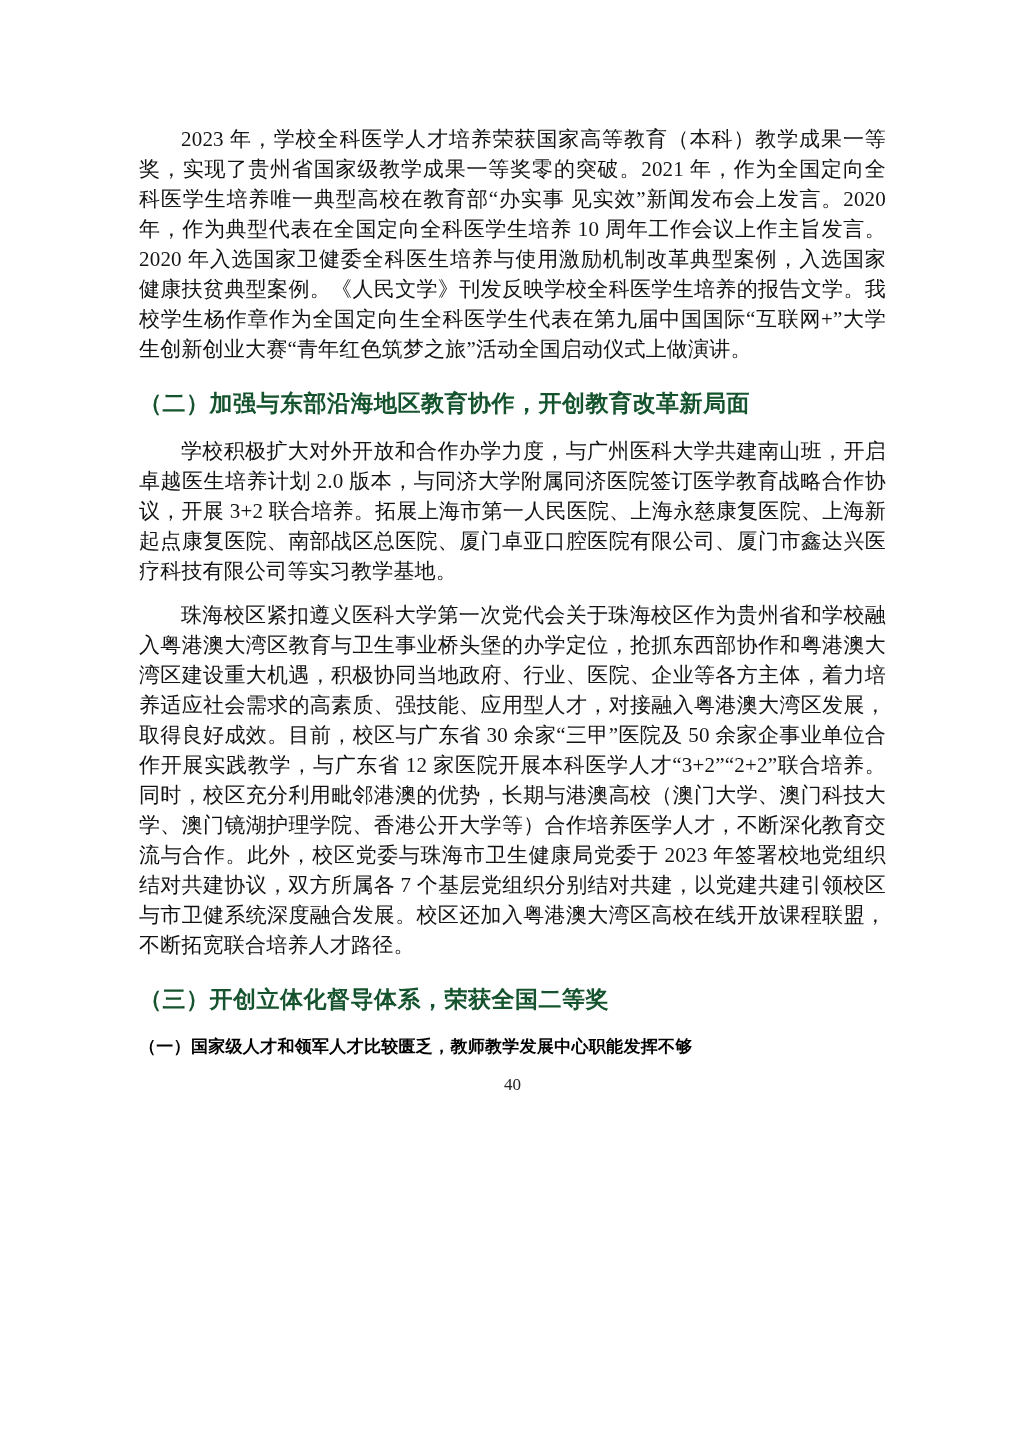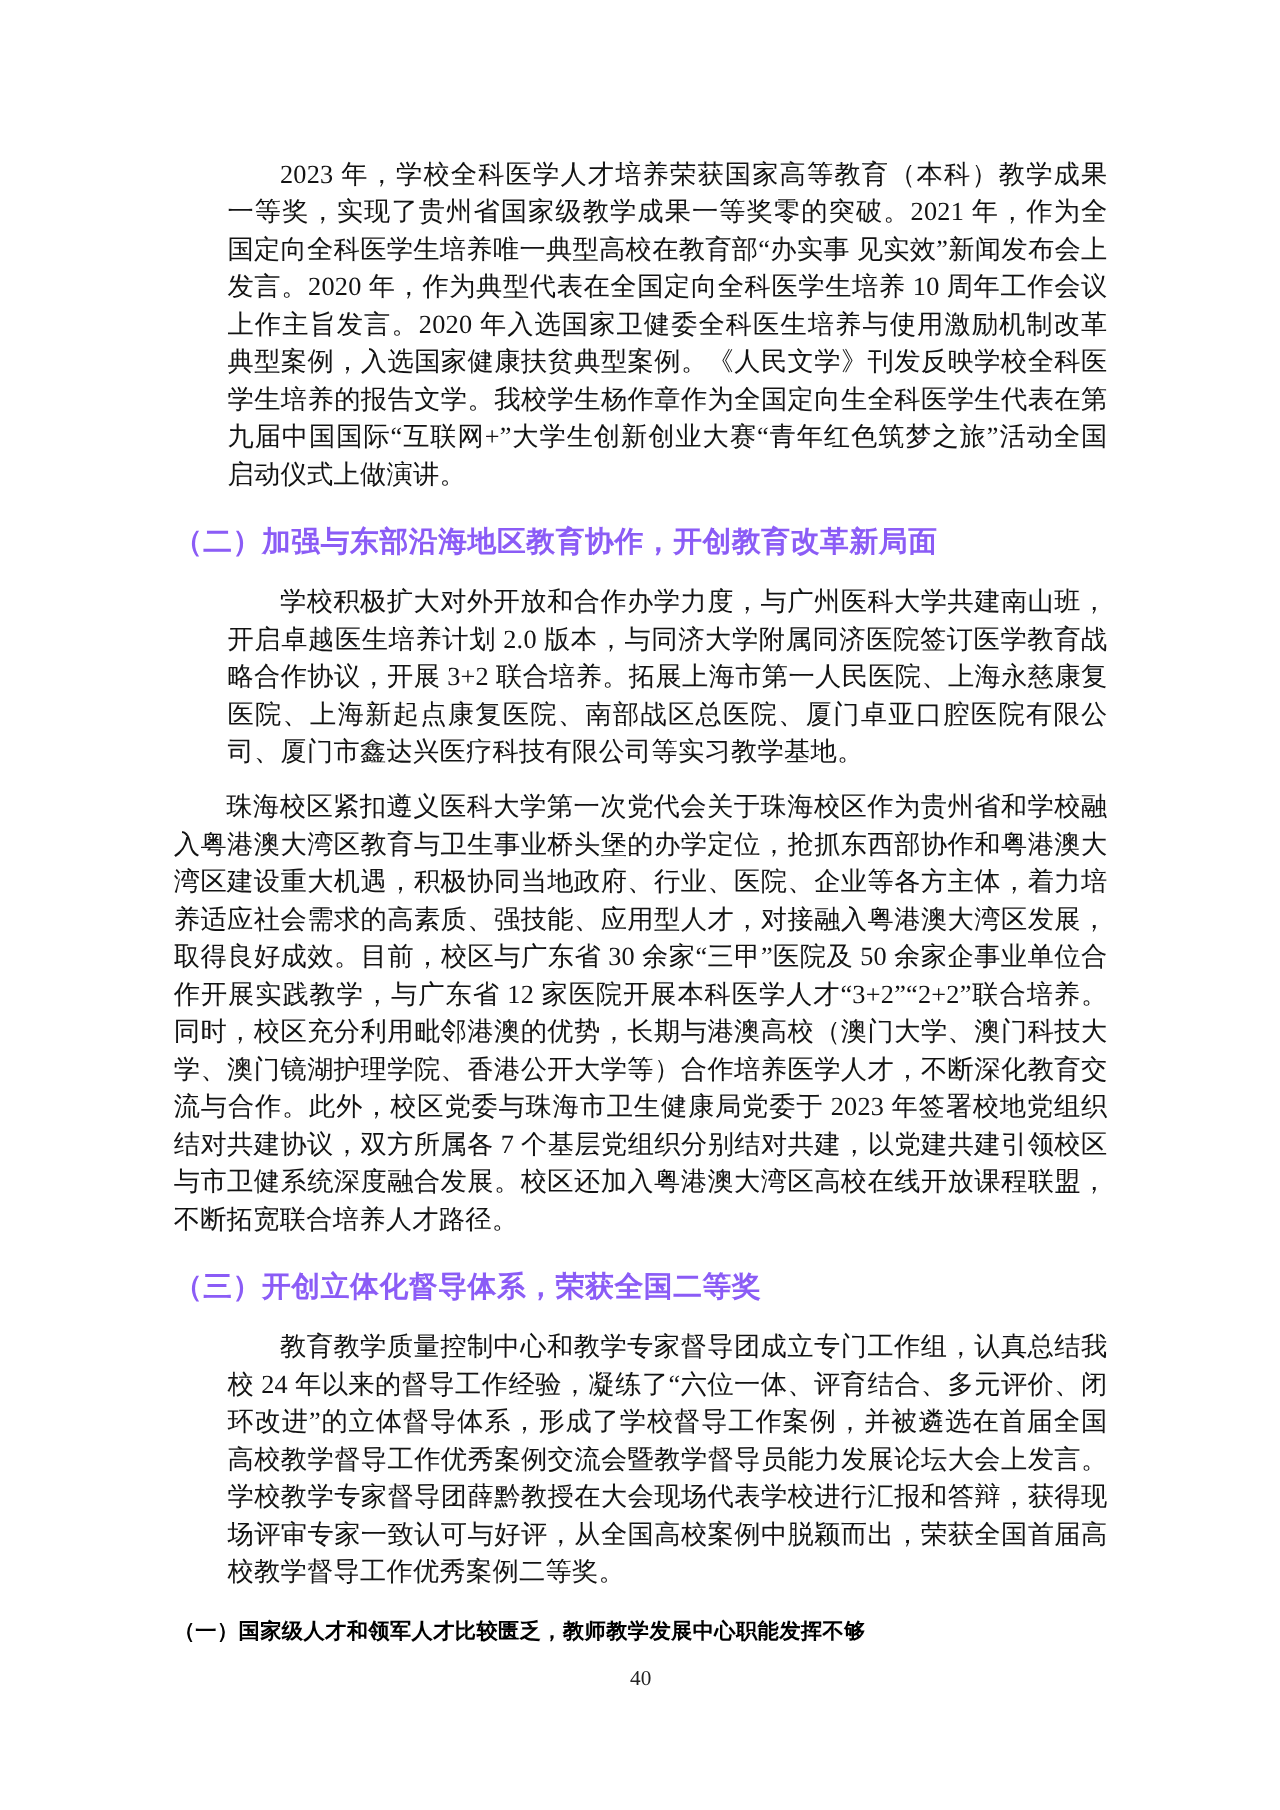--- a/index.html
+++ b/index.html
@@ -26,29 +26,28 @@
     margin: 14px 0 0 0;
     font-size: 21px;
     line-height: 30px;
     text-align: justify;
     text-indent: 2em;
     letter-spacing: 0.2px;
     font-weight: 500;
   }
   p.body-text.first {
     margin-top: 0;
-    margin-left: 43px;
   }
   h2.section-heading {
     margin: 24px 0 18px 0;
     font-family: "Liberation Sans", "DejaVu Sans", sans-serif;
     font-size: 23px;
     line-height: 30px;
     font-weight: 700;
-    color: #8b5cf6;
+    color: #14532d;
     letter-spacing: 0.5px;
   }
   h1.chapter-heading {
     margin: 24px 0 0 0;
     font-family: "Liberation Sans", "DejaVu Sans", sans-serif;
     font-size: 26px;
     line-height: 34px;
     font-weight: 700;
     color: #000000;
     letter-spacing: 0.5px;
@@ -79,20 +78,19 @@
   <p class="body-text first">2023 年，学校全科医学人才培养荣获国家高等教育（本科）教学成果一等奖，实现了贵州省国家级教学成果一等奖零的突破。2021 年，作为全国定向全科医学生培养唯一典型高校在教育部“办实事 见实效”新闻发布会上发言。2020 年，作为典型代表在全国定向全科医学生培养 10 周年工作会议上作主旨发言。2020 年入选国家卫健委全科医生培养与使用激励机制改革典型案例，入选国家健康扶贫典型案例。《人民文学》刊发反映学校全科医学生培养的报告文学。我校学生杨作章作为全国定向生全科医学生代表在第九届中国国际“互联网+”大学生创新创业大赛“青年红色筑梦之旅”活动全国启动仪式上做演讲。</p>
 
   <h2 class="section-heading">（二）加强与东部沿海地区教育协作，开创教育改革新局面</h2>
 
   <p class="body-text first">学校积极扩大对外开放和合作办学力度，与广州医科大学共建南山班，开启卓越医生培养计划 2.0 版本，与同济大学附属同济医院签订医学教育战略合作协议，开展 3+2 联合培养。拓展上海市第一人民医院、上海永慈康复医院、上海新起点康复医院、南部战区总医院、厦门卓亚口腔医院有限公司、厦门市鑫达兴医疗科技有限公司等实习教学基地。</p>
 
   <p class="body-text">珠海校区紧扣遵义医科大学第一次党代会关于珠海校区作为贵州省和学校融入粤港澳大湾区教育与卫生事业桥头堡的办学定位，抢抓东西部协作和粤港澳大湾区建设重大机遇，积极协同当地政府、行业、医院、企业等各方主体，着力培养适应社会需求的高素质、强技能、应用型人才，对接融入粤港澳大湾区发展，取得良好成效。目前，校区与广东省 30 余家“三甲”医院及 50 余家企事业单位合作开展实践教学，与广东省 12 家医院开展本科医学人才“3+2”“2+2”联合培养。同时，校区充分利用毗邻港澳的优势，长期与港澳高校（澳门大学、澳门科技大学、澳门镜湖护理学院、香港公开大学等）合作培养医学人才，不断深化教育交流与合作。此外，校区党委与珠海市卫生健康局党委于 2023 年签署校地党组织结对共建协议，双方所属各 7 个基层党组织分别结对共建，以党建共建引领校区与市卫健系统深度融合发展。校区还加入粤港澳大湾区高校在线开放课程联盟，不断拓宽联合培养人才路径。</p>
 
   <h2 class="section-heading">（三）开创立体化督导体系，荣获全国二等奖</h2>
 
-  <p class="body-text first">教育教学质量控制中心和教学专家督导团成立专门工作组，认真总结我校 24 年以来的督导工作经验，凝练了“六位一体、评育结合、多元评价、闭环改进”的立体督导体系，形成了学校督导工作案例，并被遴选在首届全国高校教学督导工作优秀案例交流会暨教学督导员能力发展论坛大会上发言。学校教学专家督导团薛黔教授在大会现场代表学校进行汇报和答辩，获得现场评审专家一致认可与好评，从全国高校案例中脱颖而出，荣获全国首届高校教学督导工作优秀案例二等奖。</p>
 
 
   <h3 class="sub-heading">（一）国家级人才和领军人才比较匮乏，教师教学发展中心职能发挥不够</h3>
 
   <div class="page-number">40</div>
 
 </div>
 
 </body></html>

